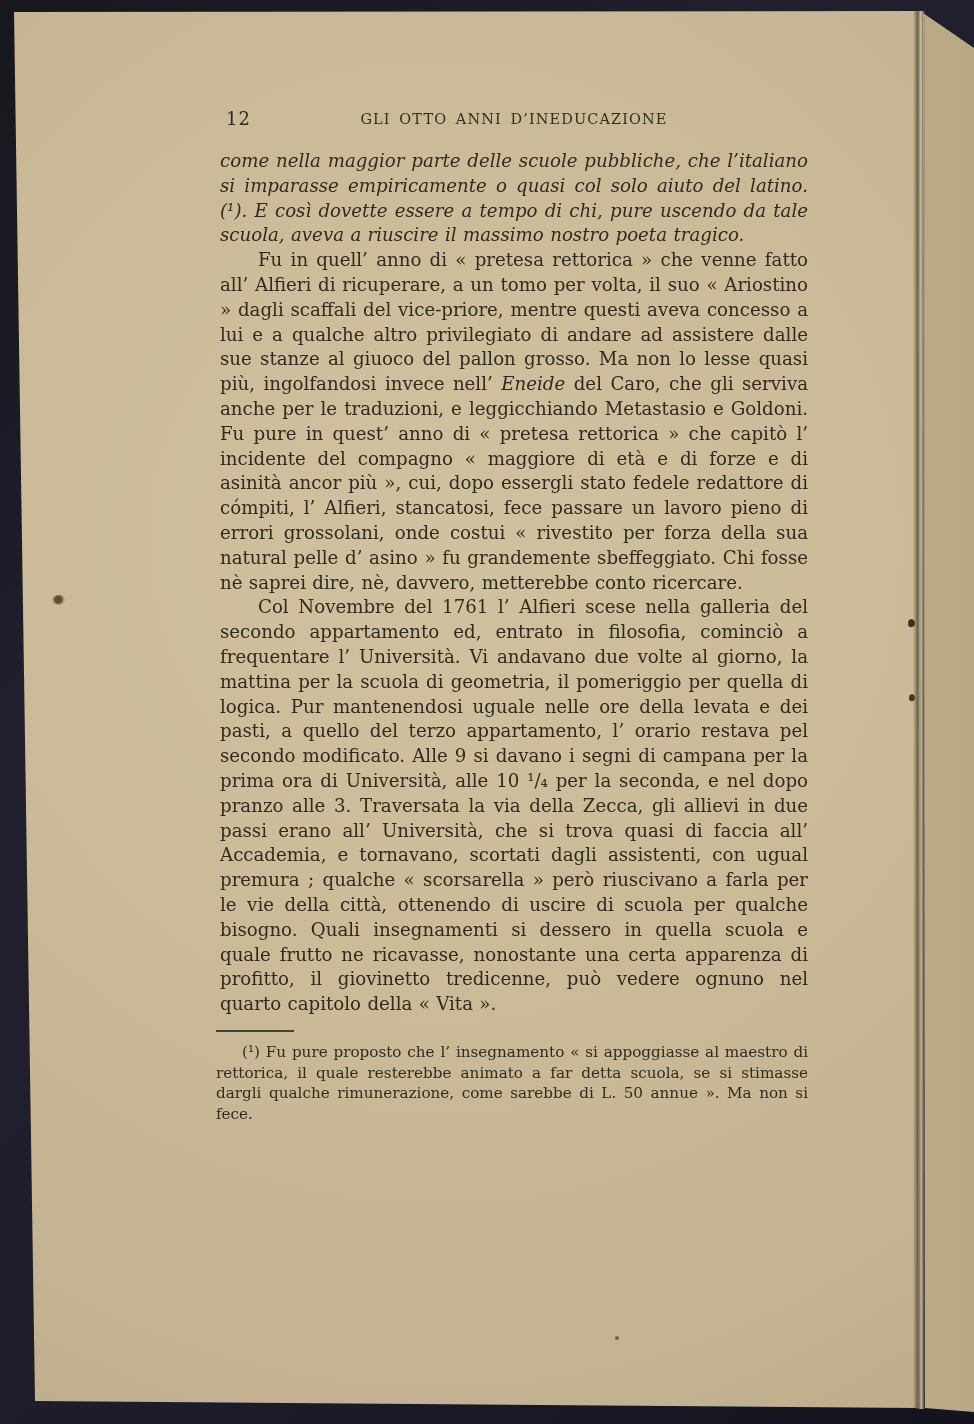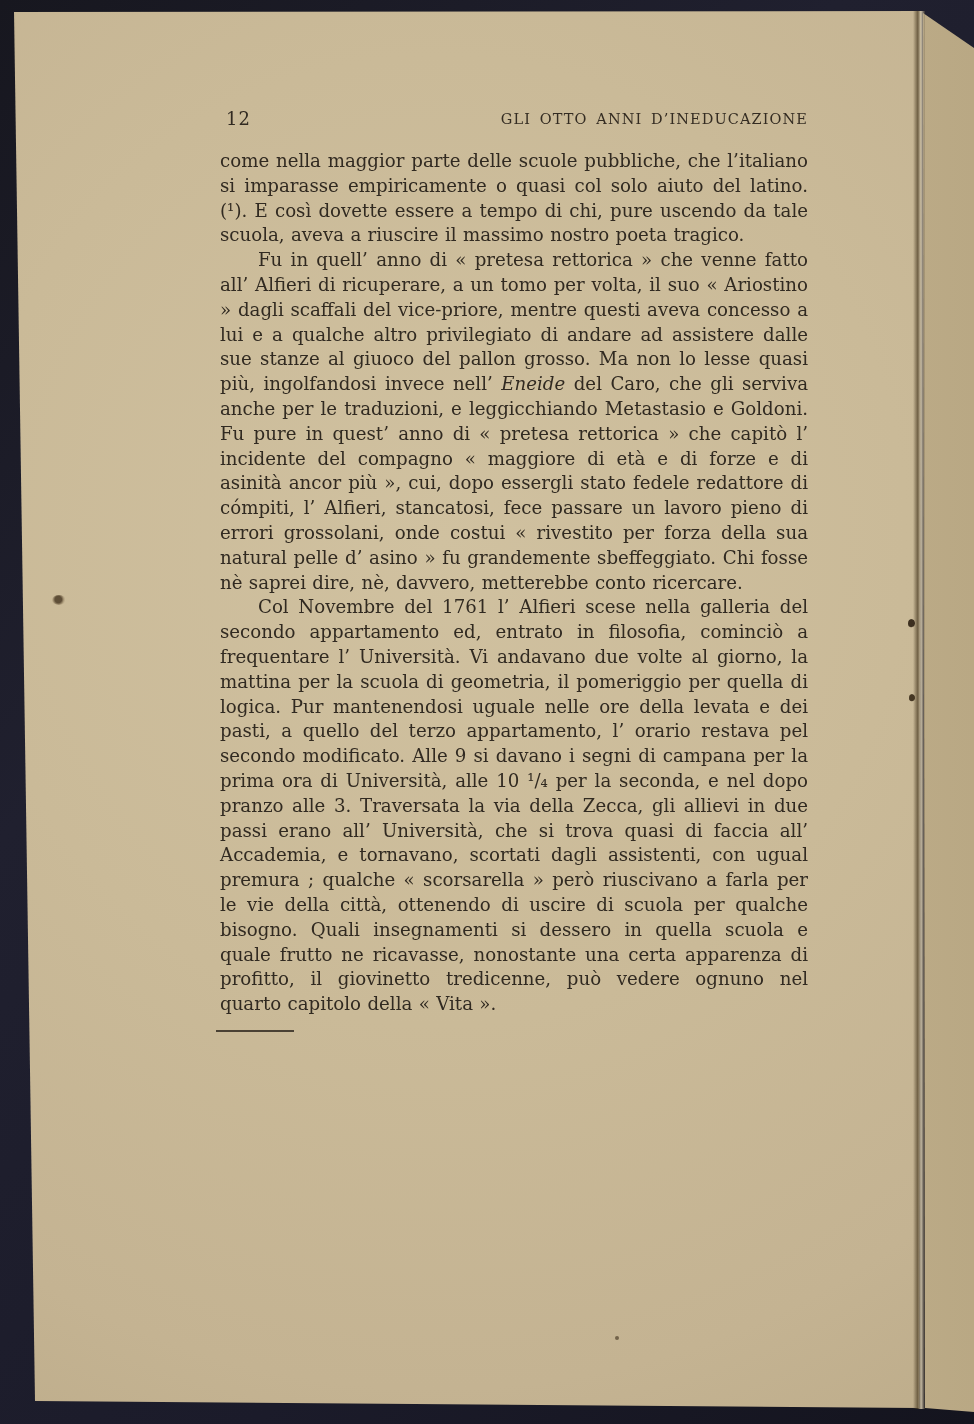--- a/index.html
+++ b/index.html
@@ -59,32 +59,32 @@
     position: absolute; left: 220px; top: 108px; width: 588px;
     color: #312a21;
   }
   .page-header { position: relative; height: 24px; }
   .pagenum {
     position: absolute; left: 6px; top: 0;
     font-size: 18px; letter-spacing: 1px;
   }
   .runtitle {
     position: absolute; left: 0; right: 0; top: 3px;
-    text-align: right;
+    text-align: center;
     font-size: 14.5px; letter-spacing: 1.1px; word-spacing: 3px;
     color: #342c22;
   }
   .bodytext {
     margin-top: 17px;
     font-size: 18.2px; line-height: 24.8px;
     text-align: justify;
     word-spacing: 0.6px;
   }
   .bodytext p { margin: 0; text-indent: 38px; }
-  .bodytext p.noindent { text-indent: 0; }
+  .bodytext p.noindent { text-indent: 0; font-style: italic; }
   .footrule {
     margin-top: 13px; margin-left: -4px;
     width: 78px; height: 2px; background: #4a4134;
   }
   .footnote {
     margin: 10px 0 0 -4px; width: 592px;
     font-size: 15.2px; line-height: 20.8px;
     text-align: justify; text-indent: 26px;
     color: #332b21;
   }
@@ -109,16 +109,17 @@
       <span class="runtitle">GLI OTTO ANNI D’INEDUCAZIONE</span>
     </div>
 
     <div class="bodytext">
       <p class="noindent">come nella maggior parte delle scuole pubbliche, che l’italiano si imparasse empiricamente o quasi col solo aiuto del latino. (¹). E così dovette essere a tempo di chi, pure uscendo da tale scuola, aveva a riuscire il massimo nostro poeta tragico.</p>
       <p><span>Fu in quell’ anno di « pretesa rettorica » che venne fatto all’ Alfieri di ricuperare, a un tomo per volta, il suo « Ariostino » dagli scaffali del vice-priore, mentre questi aveva concesso a lui e a qualche altro privilegiato di andare ad assistere dalle sue stanze al giuoco del pallon grosso. Ma non lo lesse quasi più, ingolfandosi invece nell’ </span><i>Eneide</i><span> del Caro, che gli serviva anche per le traduzioni, e leggicchiando Metastasio e Goldoni. Fu pure in quest’ anno di « pretesa rettorica » che capitò l’ incidente del compagno « maggiore di età e di forze e di asinità ancor più », cui, dopo essergli stato fedele redattore di cómpiti, l’ Alfieri, stancatosi, fece passare un lavoro pieno di errori grossolani, onde costui « rivestito per forza della sua natural pelle d’ asino » fu grandemente sbeffeggiato. Chi fosse nè saprei dire, nè, davvero, metterebbe conto ricercare.</span></p>
       <p>Col Novembre del 1761 l’ Alfieri scese nella galleria del secondo appartamento ed, entrato in filosofia, cominciò a frequentare l’ Università. Vi andavano due volte al giorno, la mattina per la scuola di geometria, il pomeriggio per quella di logica. Pur mantenendosi uguale nelle ore della levata e dei pasti, a quello del terzo appartamento, l’ orario restava pel secondo modificato. Alle 9 si davano i segni di campana per la prima ora di Università, alle 10 ¹/₄ per la seconda, e nel dopo pranzo alle 3. Traversata la via della Zecca, gli allievi in due passi erano all’ Università, che si trova quasi di faccia all’ Accademia, e tornavano, scortati dagli assistenti, con ugual premura ; qualche « scorsarella » però riuscivano a farla per le vie della città, ottenendo di uscire di scuola per qualche bisogno. Quali insegnamenti si dessero in quella scuola e quale frutto ne ricavasse, nonostante una certa apparenza di profitto, il giovinetto tredicenne, può vedere ognuno nel quarto capitolo della « Vita ».</p>
     </div>
 
     <div class="footrule"></div>
+    <p class="footnote">(¹) Fu pure proposto che l’ insegnamento « si appoggiasse al maestro di rettorica, il quale resterebbe animato a far detta scuola, se si stimasse dargli qualche rimunerazione, come sarebbe di L. 50 annue ». Ma non si fece.</p>
 
   </div>
 
 </div>
 
 </body></html>

